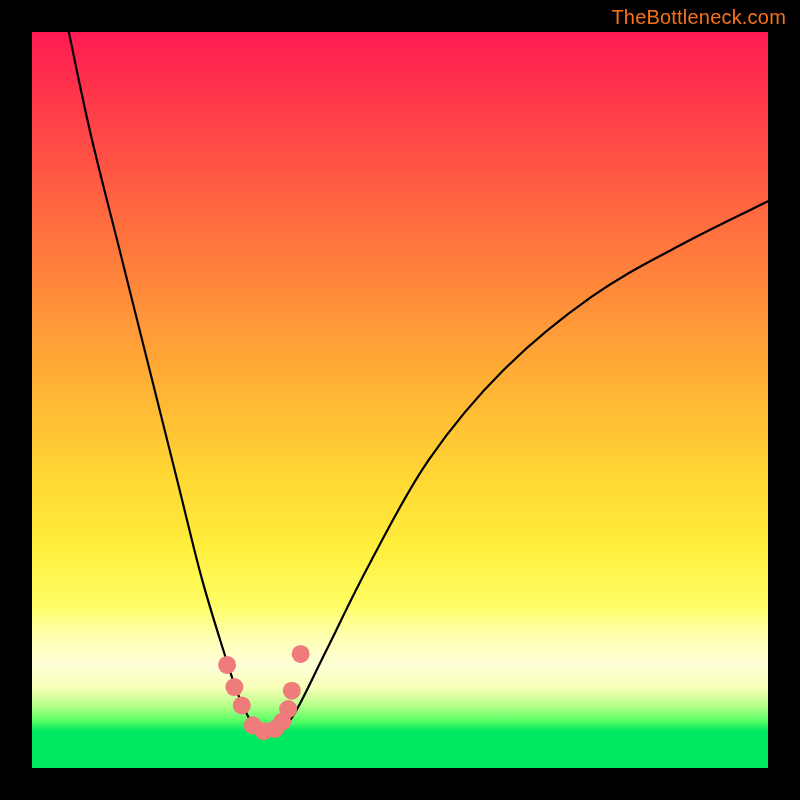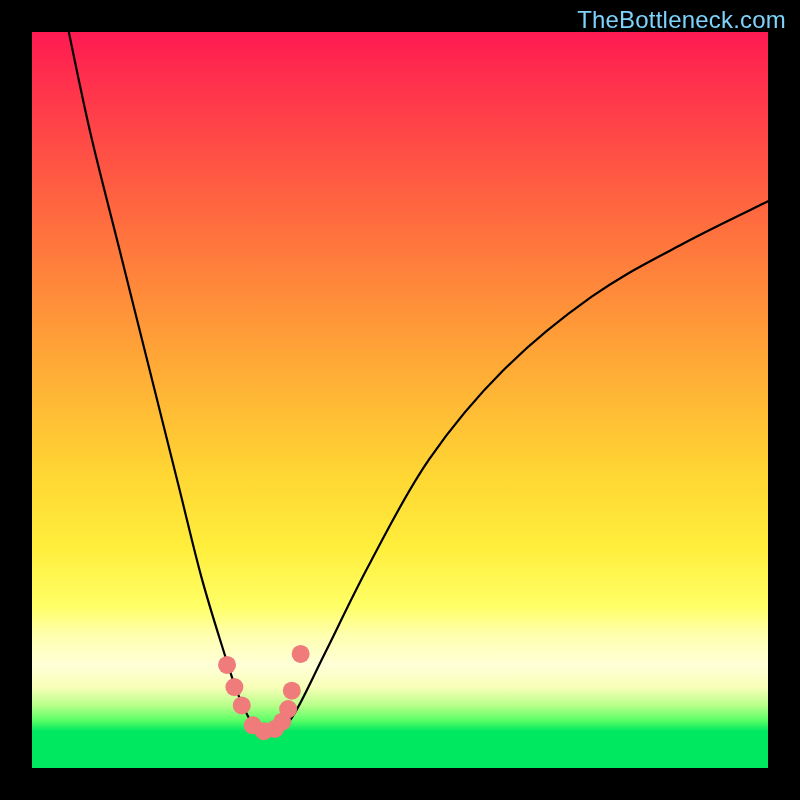--- a/index.html
+++ b/index.html
@@ -49,22 +49,22 @@
   .curves {
     position: absolute;
     inset: 0;
     width: 736px;
     height: 736px;
   }
   .watermark {
     position: absolute;
     top: 6px;
     right: 14px;
-    color: #7dd3fc;
-    font-size: 24px;
+    color: #f97316;
+    font-size: 20px;
     letter-spacing: 0.2px;
     user-select: none;
   }
 </style>
 </head>
 <body>
 
 <div class="frame">
   <div class="plot-area">
     <div class="gradient-bg"></div>

